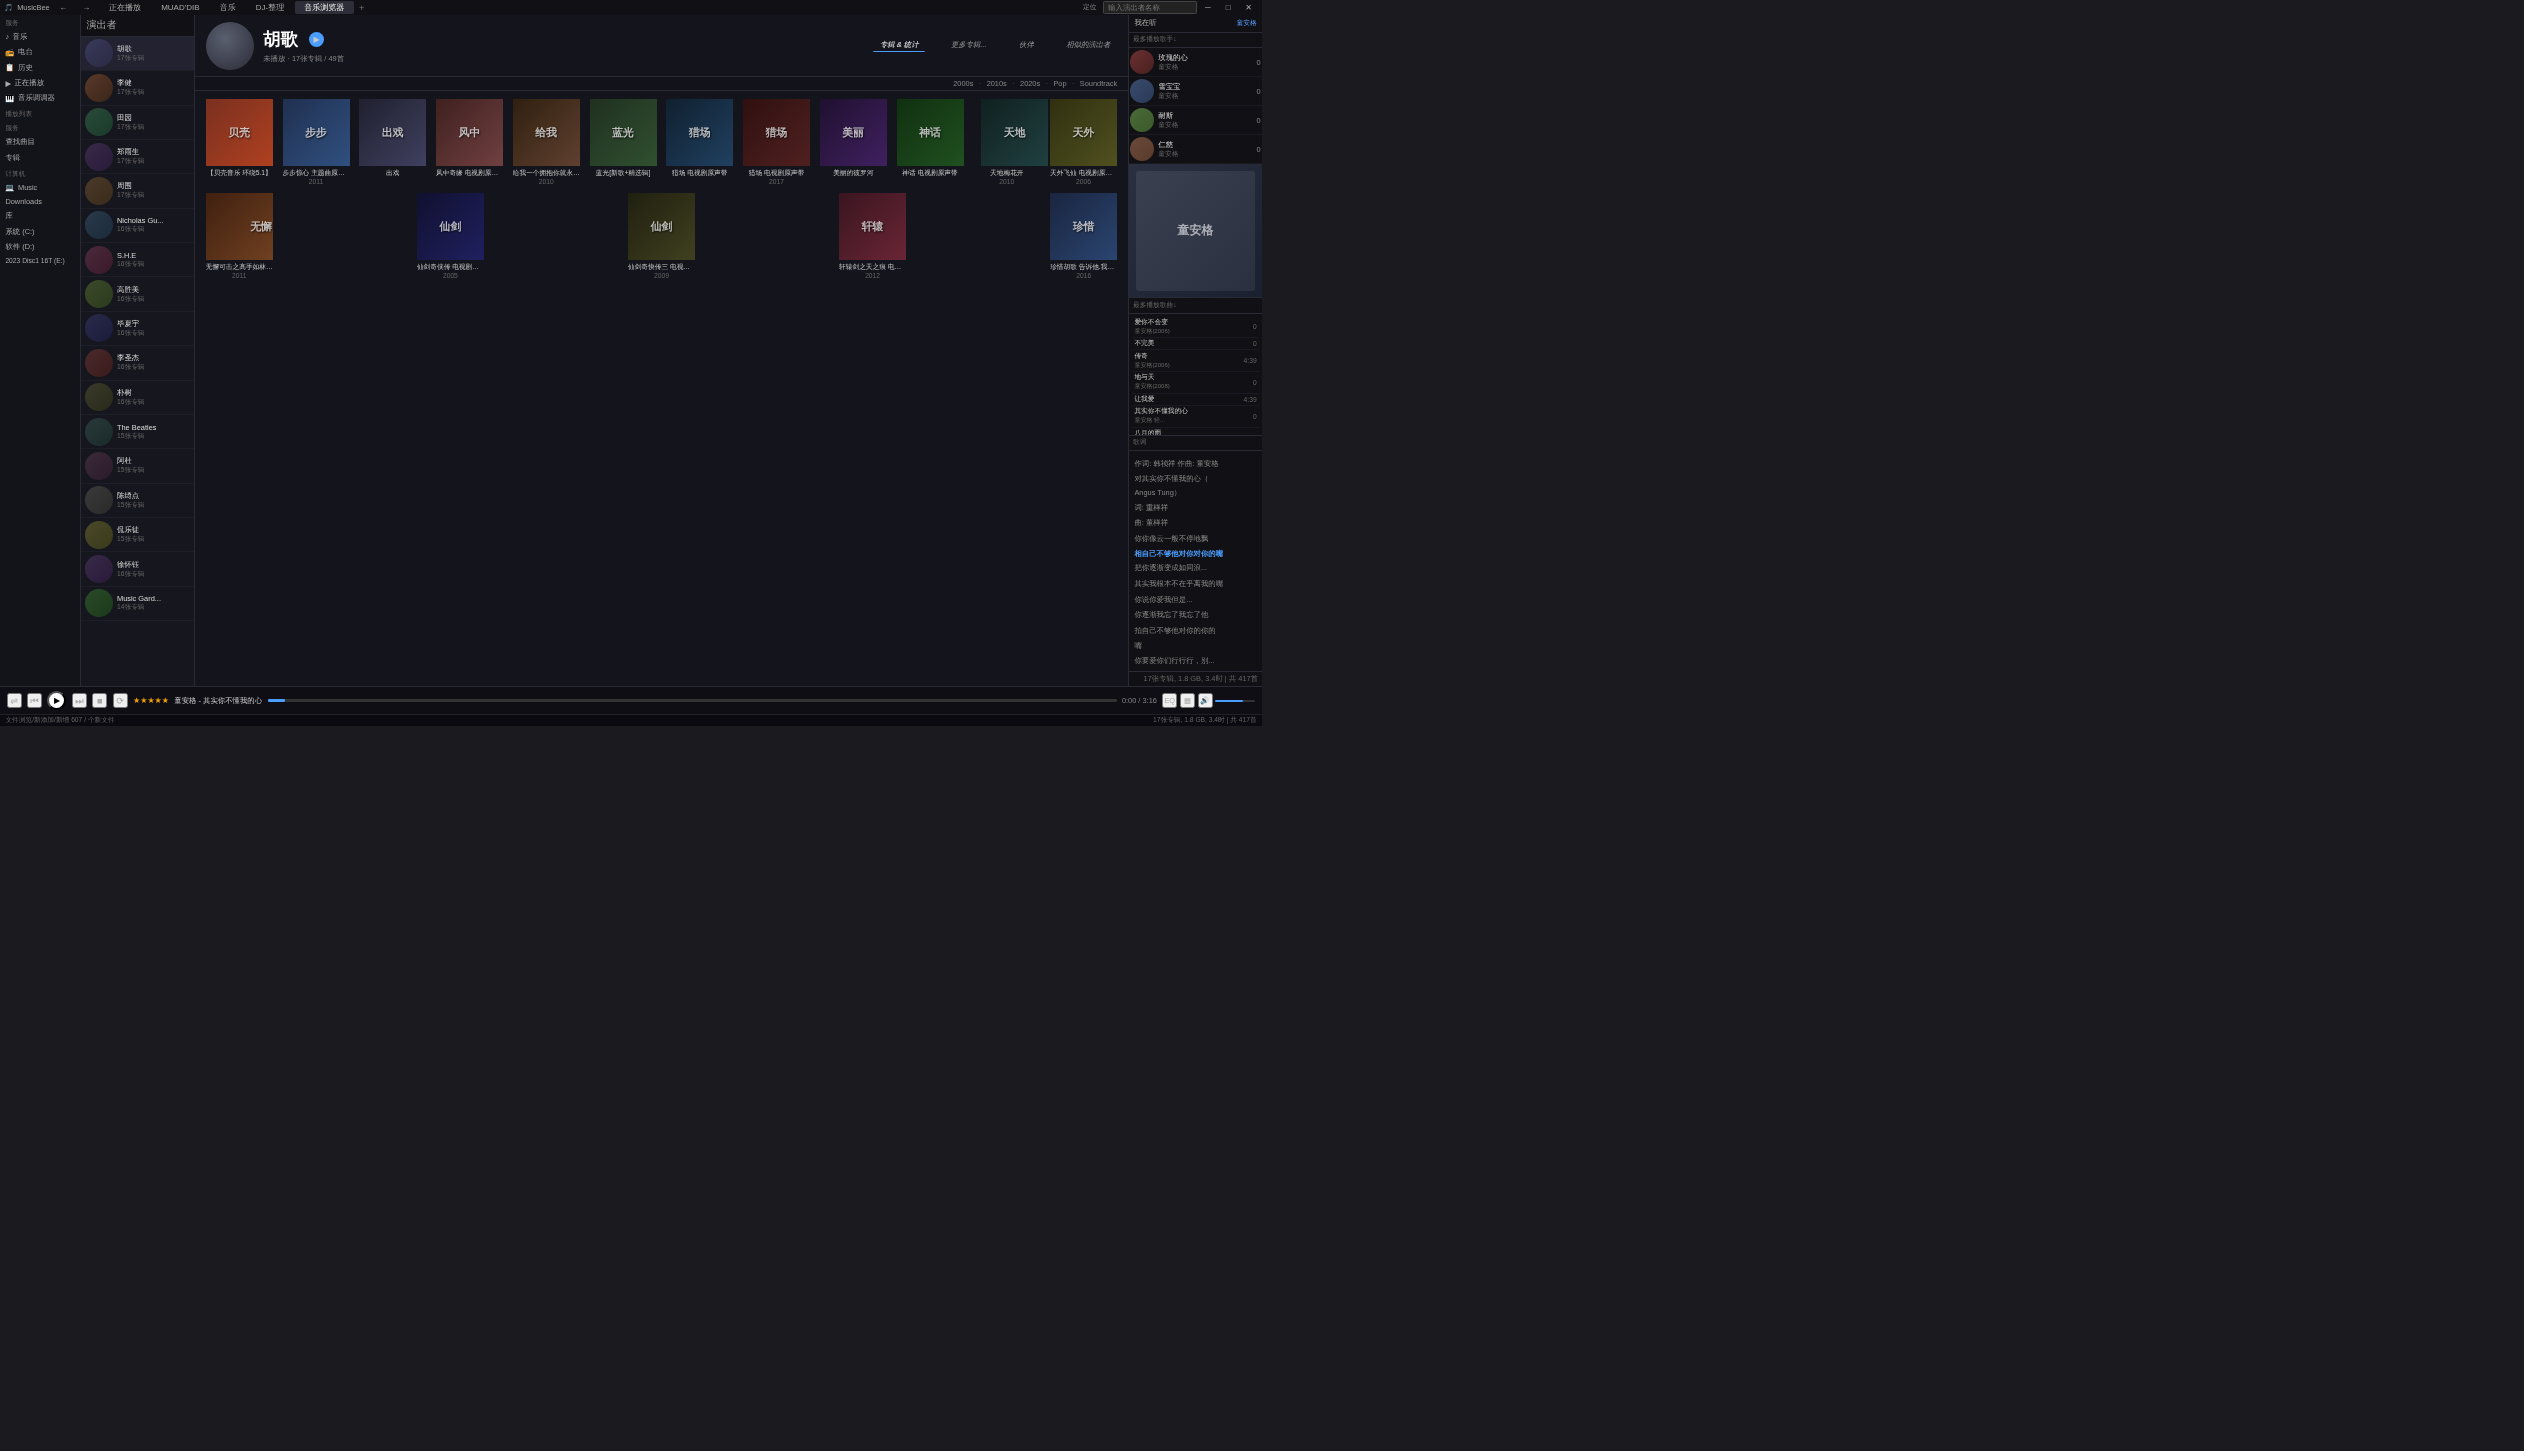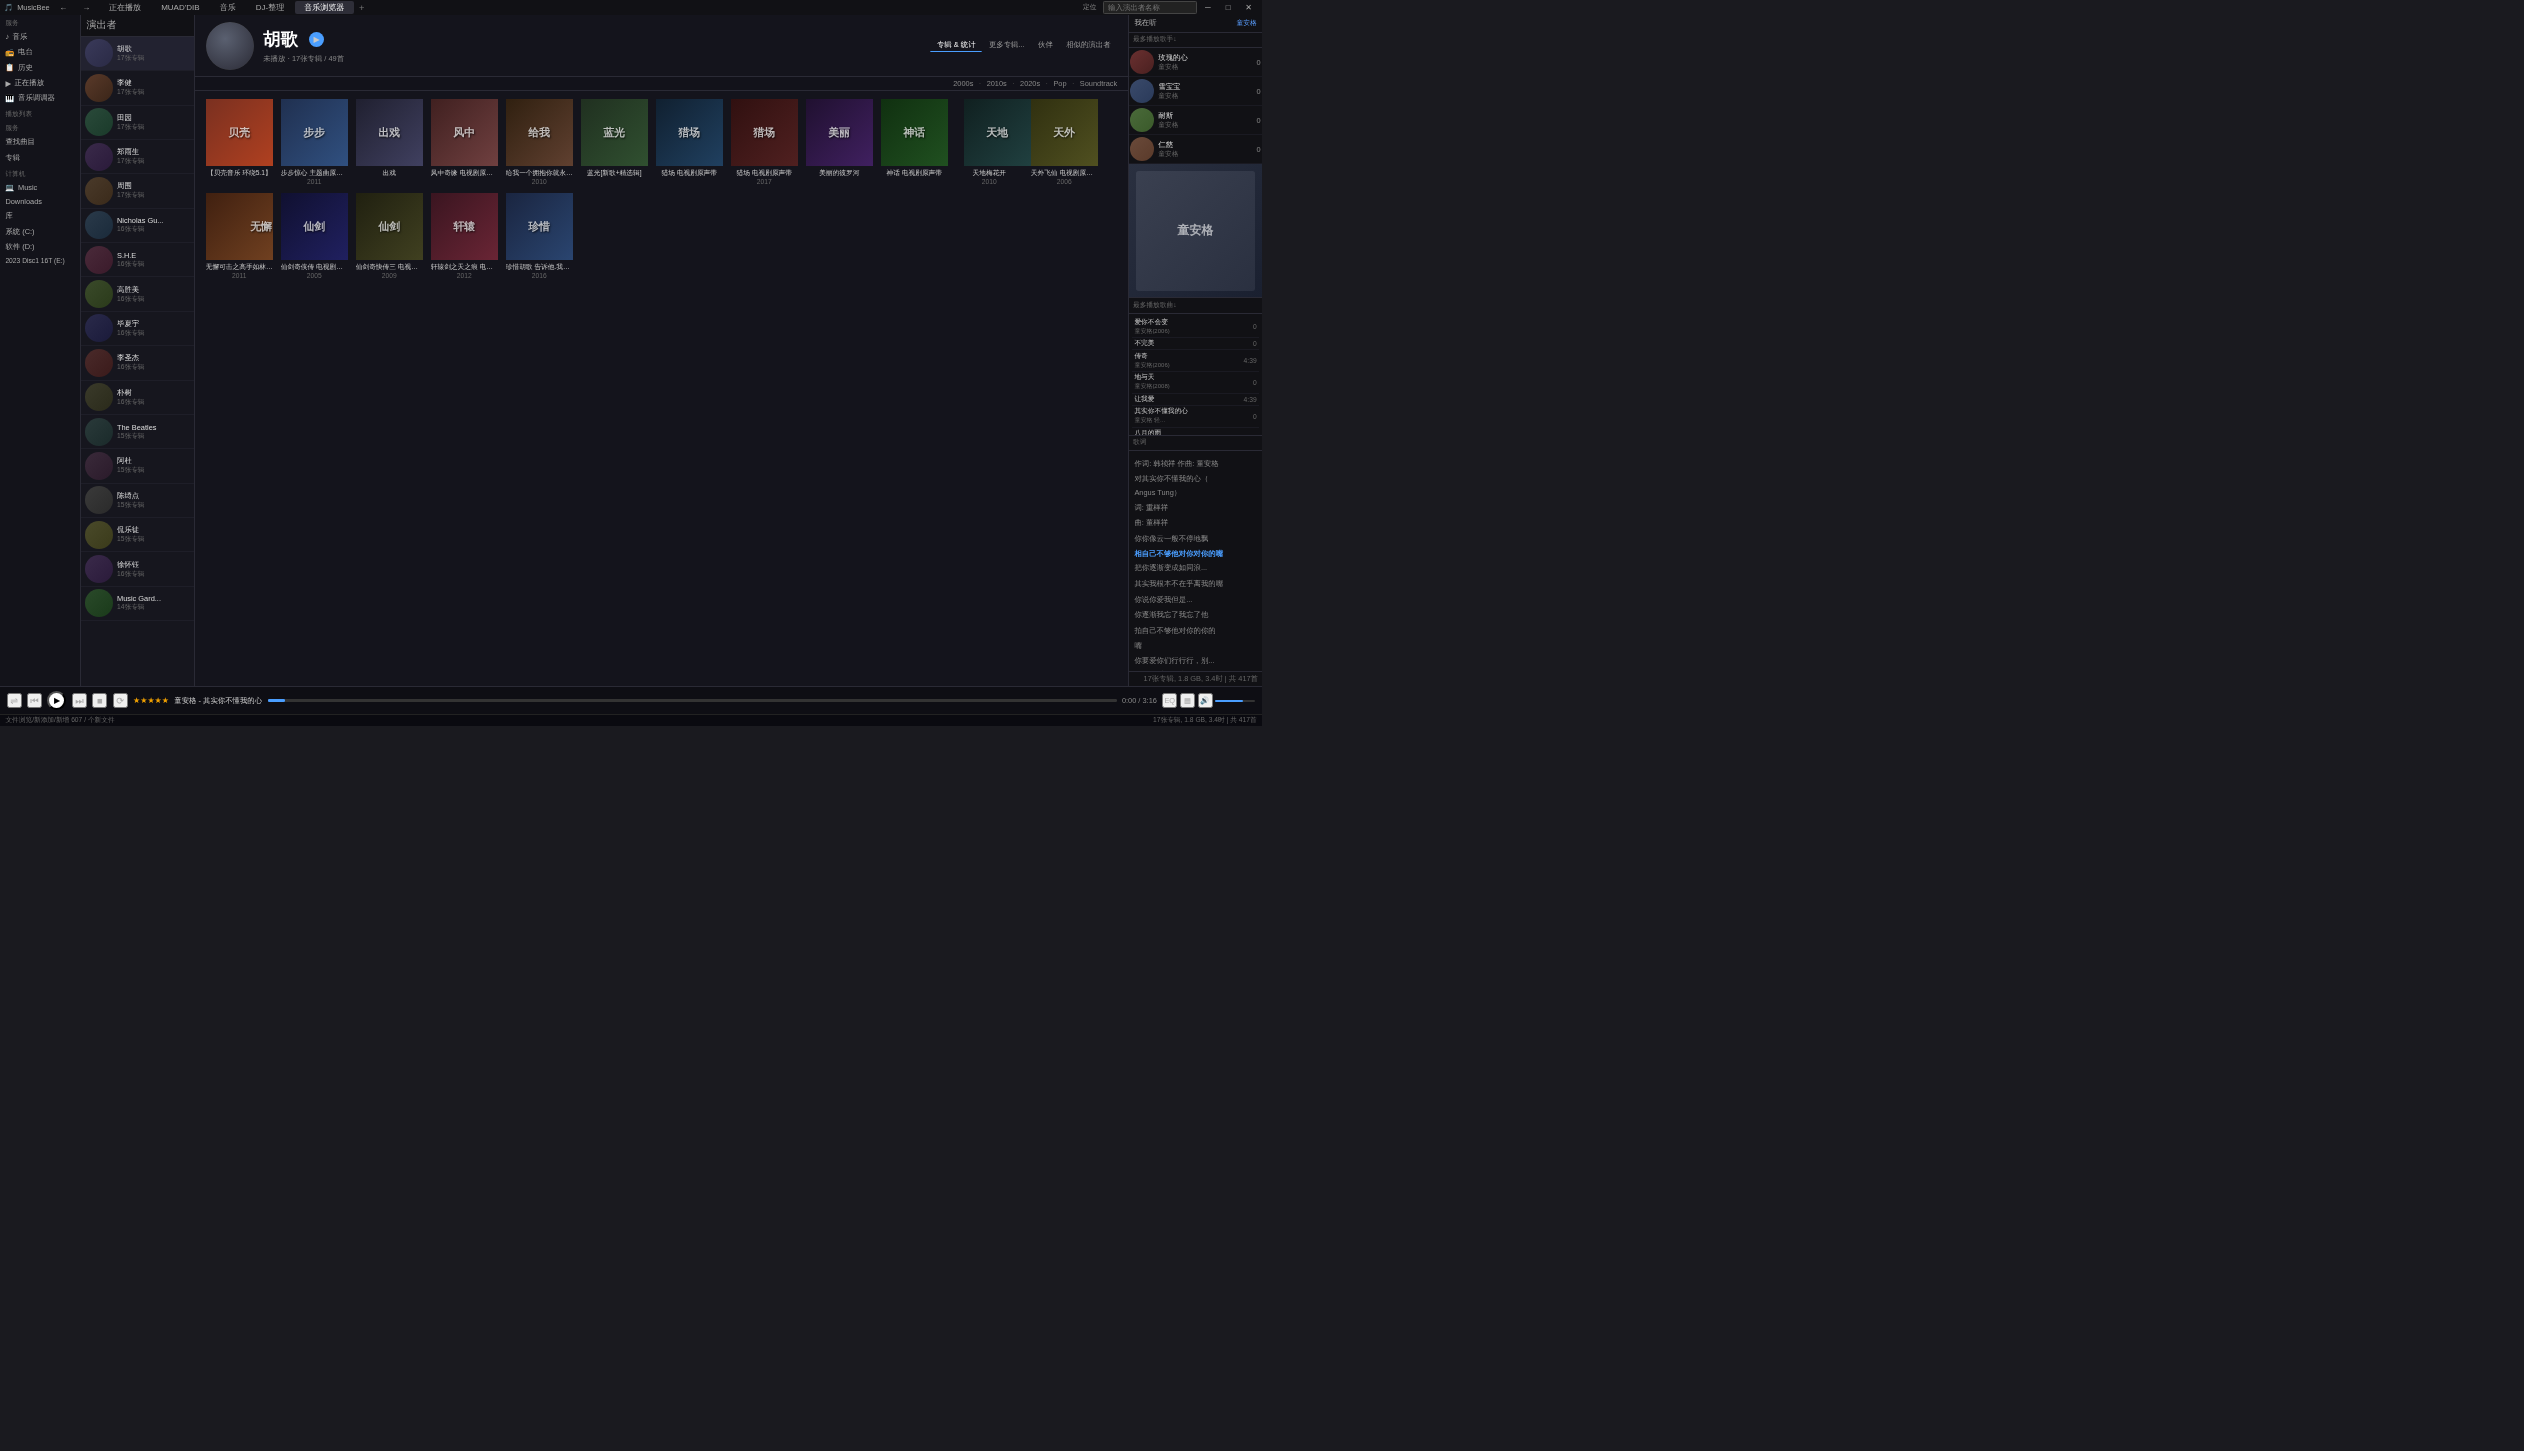--- a/index.html
+++ b/index.html
@@ -206,24 +206,25 @@
       margin-left: 5.4px;
     }
     .artist-stats {
       font-size: 7.4px;
       color: #888;
       margin-top: 2.7px;
     }
     
     .subtabs {
       display: flex;
-      gap: 0;
+      gap: 19px;
       padding: 2.7px 10.8px;
       border-bottom: 0.7px solid #2a2a35;
       background: #111115;
+      font-style: italic;
     }
     .subtab {
       padding: 1.3px 6.7px;
       font-size: 7.4px;
       color: #999;
       cursor: pointer;
       border-radius: 1.3px;
     }
     .subtab.active {
       color: #fff;
@@ -245,20 +246,21 @@
     .filter-separator { color: #444; }
     
     .albums-grid {
       flex: 1;
       overflow-y: auto;
       padding: 8px 10.8px;
       display: flex;
       flex-wrap: wrap;
       gap: 8px;
       align-content: flex-start;
+      justify-content: space-between;
     }
     .albums-grid::-webkit-scrollbar { width: 2.7px; }
     .albums-grid::-webkit-scrollbar-thumb { background: #444; }
     .album-card {
       width: 67px;
       cursor: pointer;
     }
     .album-cover {
       width: 67px;
       height: 67px;

